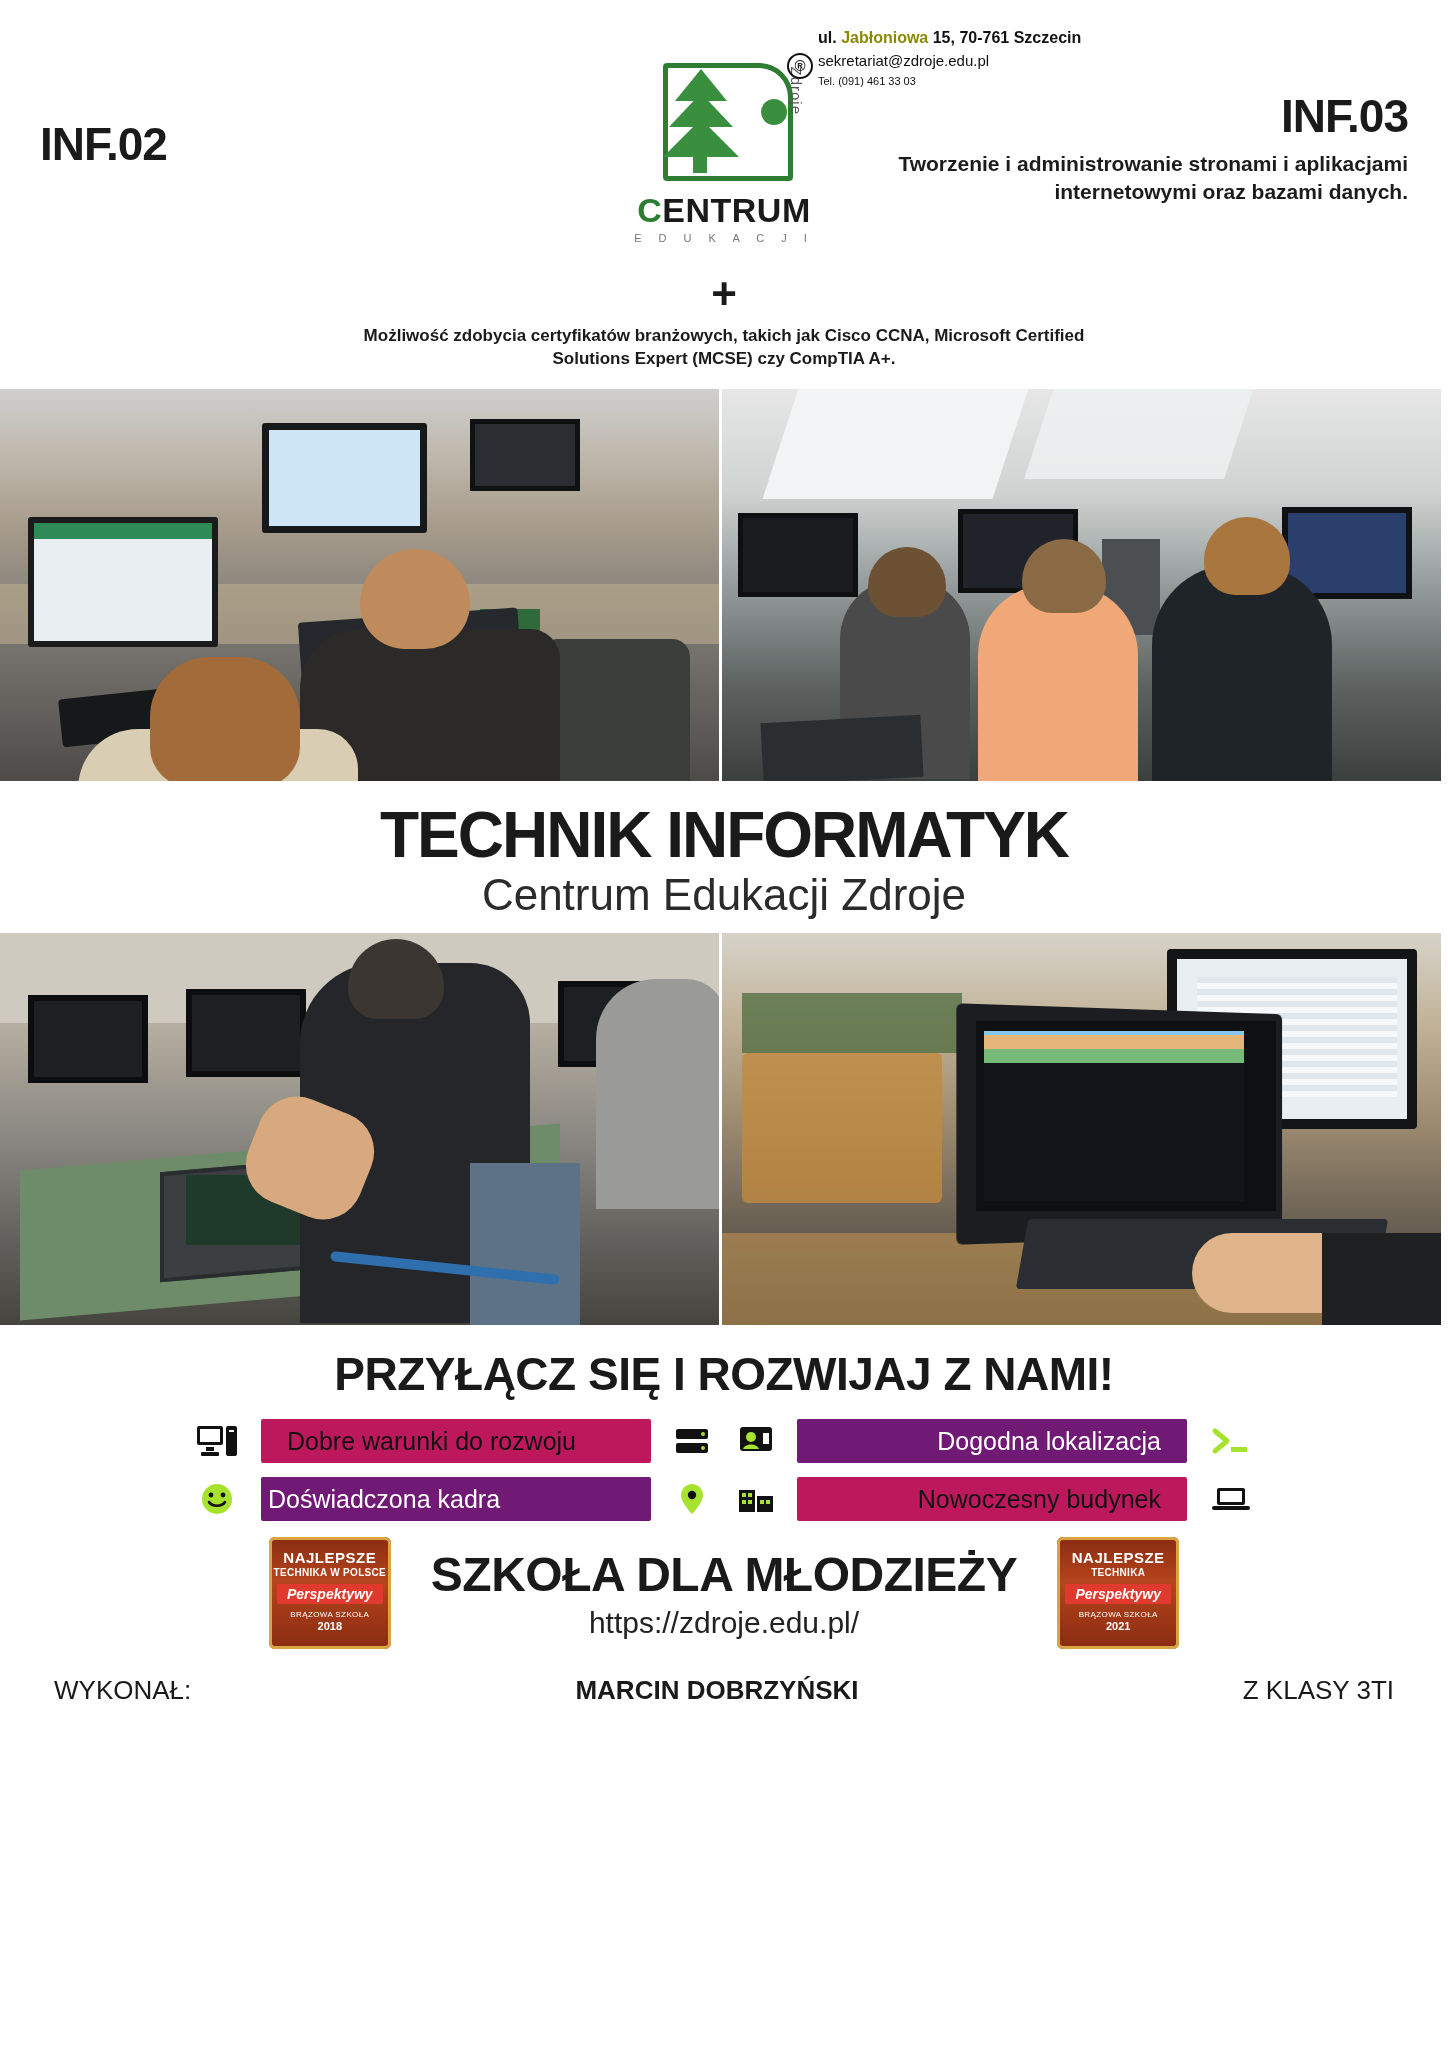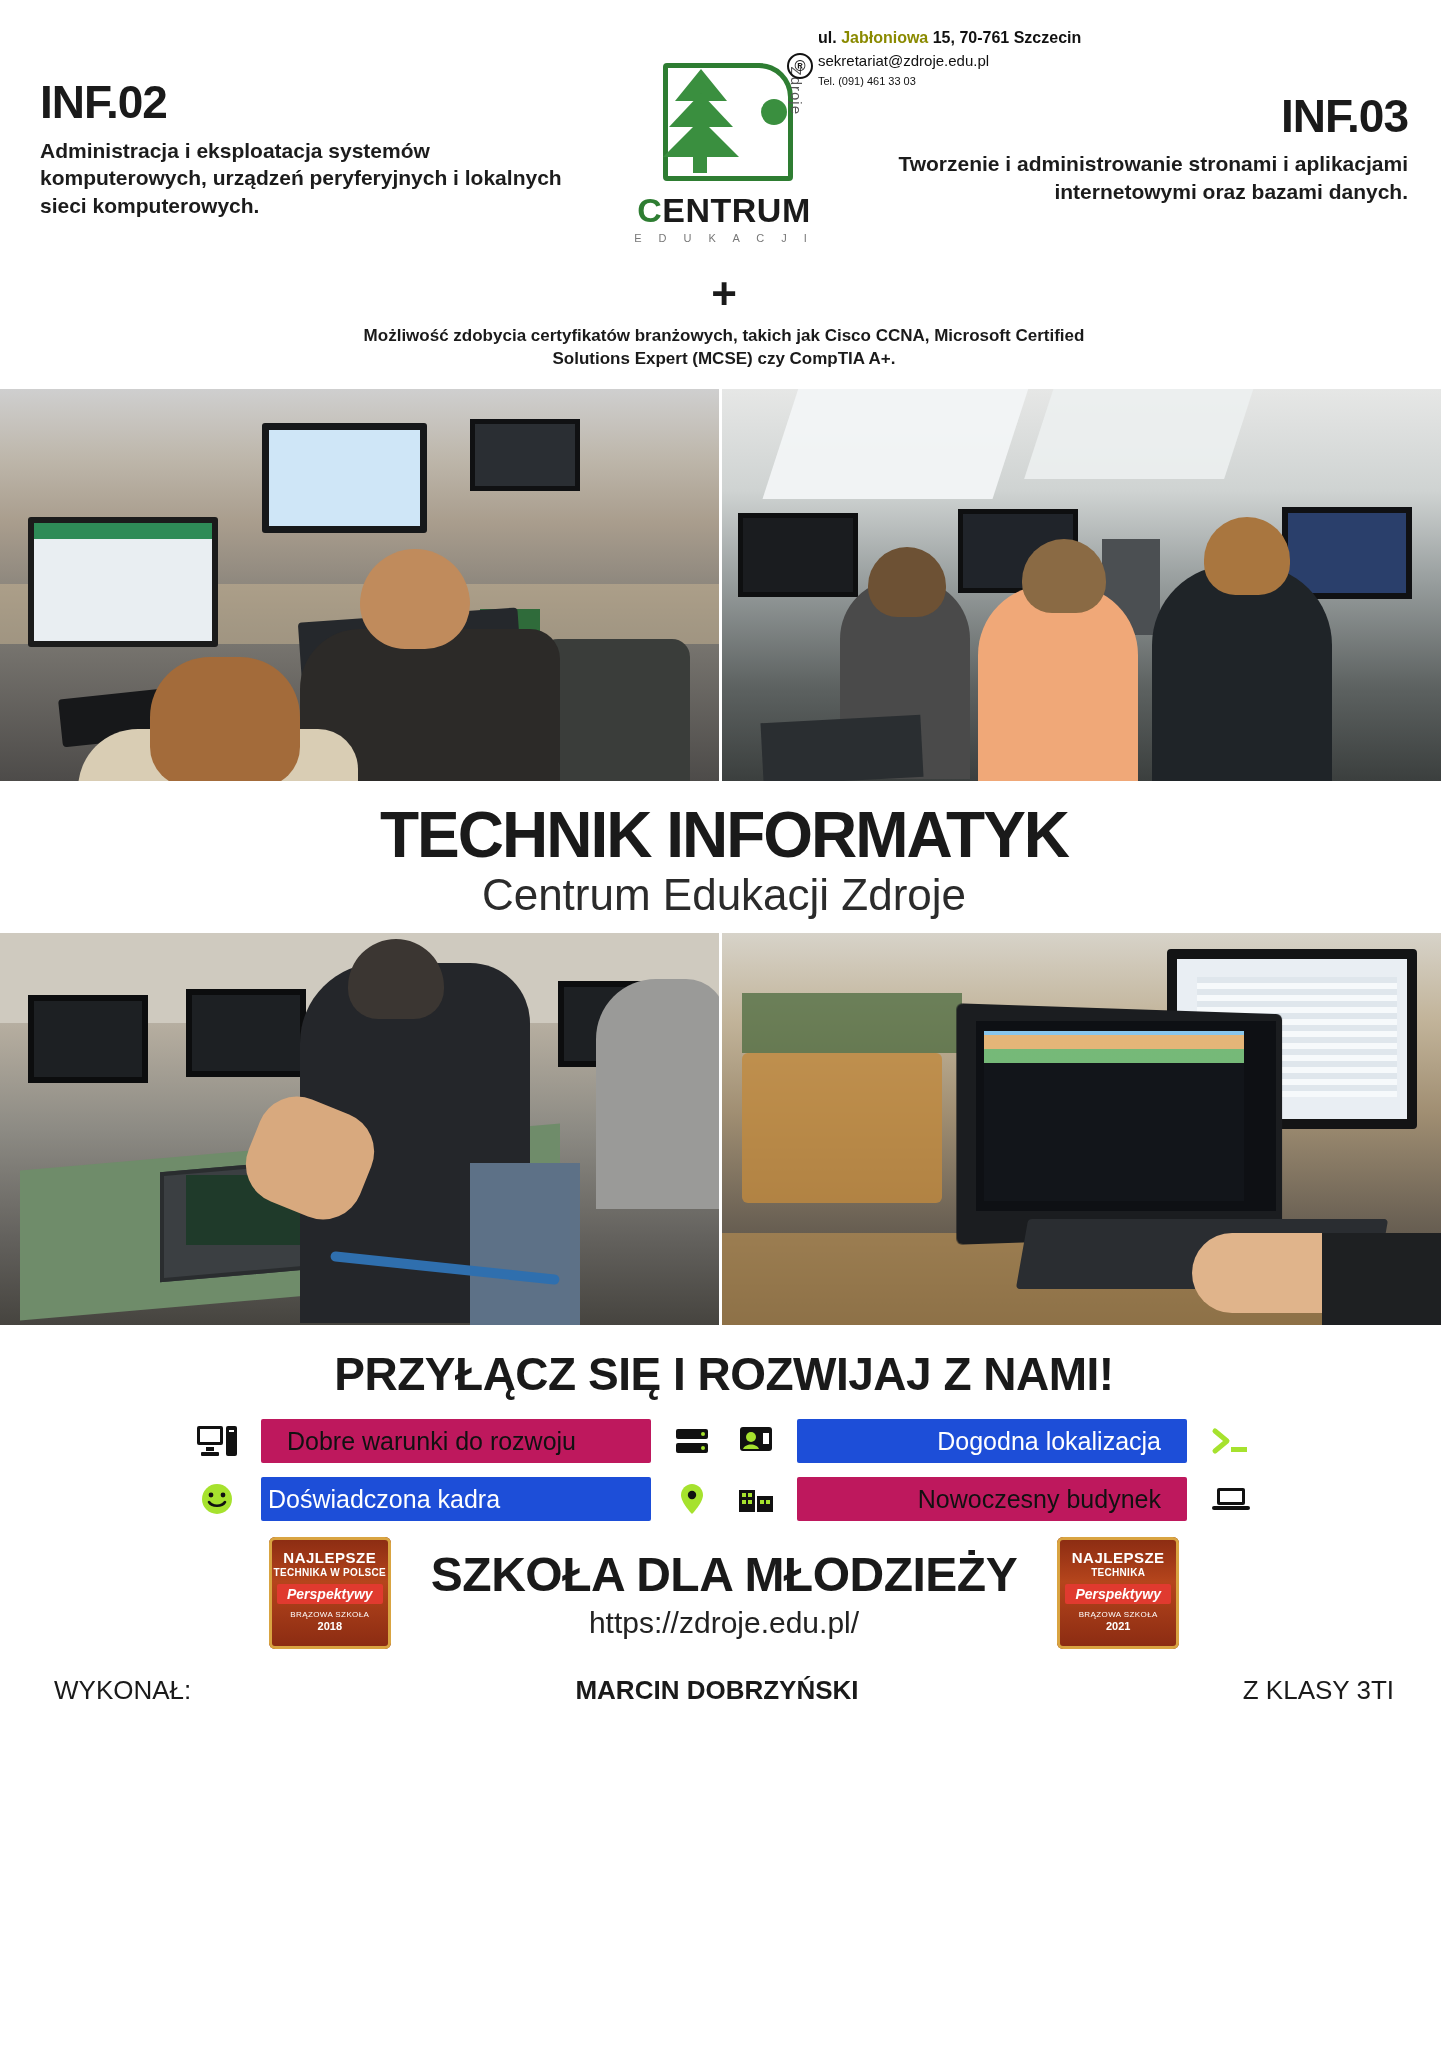--- a/index.html
+++ b/index.html
@@ -296,21 +296,21 @@
   .pill {
     height: 44px;
     display: flex;
     align-items: center;
     padding: 0 26px;
     font-size: 25px;
     border-radius: 2px;
     white-space: nowrap;
   }
   .pill.green { background: #be185d; color: #111; }
-  .pill.dark  { background: #1d4ed8; color: #fff; padding-left: 7px; }
+  .pill.dark  { background: #701a75; color: #fff; padding-left: 7px; }
   .pill.w1 { width: 390px; justify-content: flex-start; }
   .pill.w2 { width: 390px; justify-content: flex-end; }
   .icon-box {
     width: 52px;
     height: 44px;
     display: flex;
     align-items: center;
     justify-content: center;
   }
   .icon-box svg { display: block; }
@@ -381,21 +381,20 @@
 </style>
 </head>
 <body>
 
 <div class="poster">
 
   <div class="header">
 
     <div class="qual left">
       <div class="qual-code">INF.02</div>
-      <div class="qual-desc">Administracja i eksploatacja systemów komputerowych, urządzeń peryferyjnych i lokalnych sieci komputerowych.</div>
     </div>
 
     <div class="logo-wrap">
       <div class="logo-mark">
         <div class="logo-house"></div>
         <div class="logo-tree">
           <div class="tree-layer t1"></div>
           <div class="tree-layer t2"></div>
           <div class="tree-layer t3"></div>
           <div class="tree-trunk"></div>

